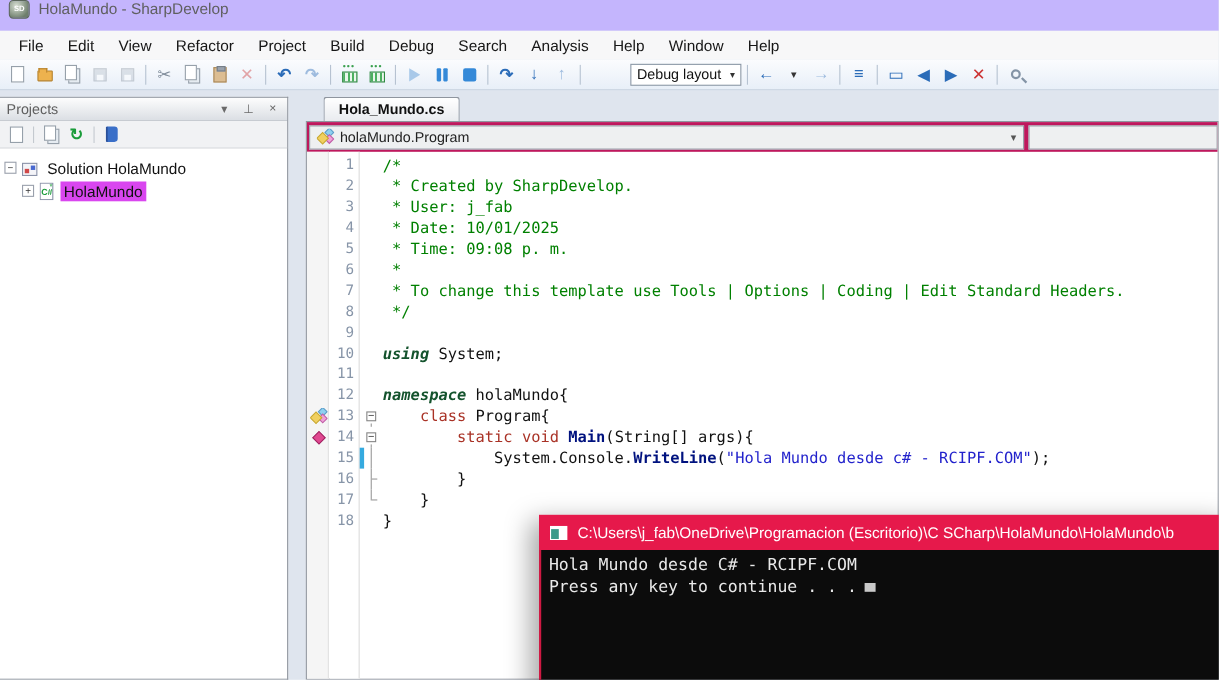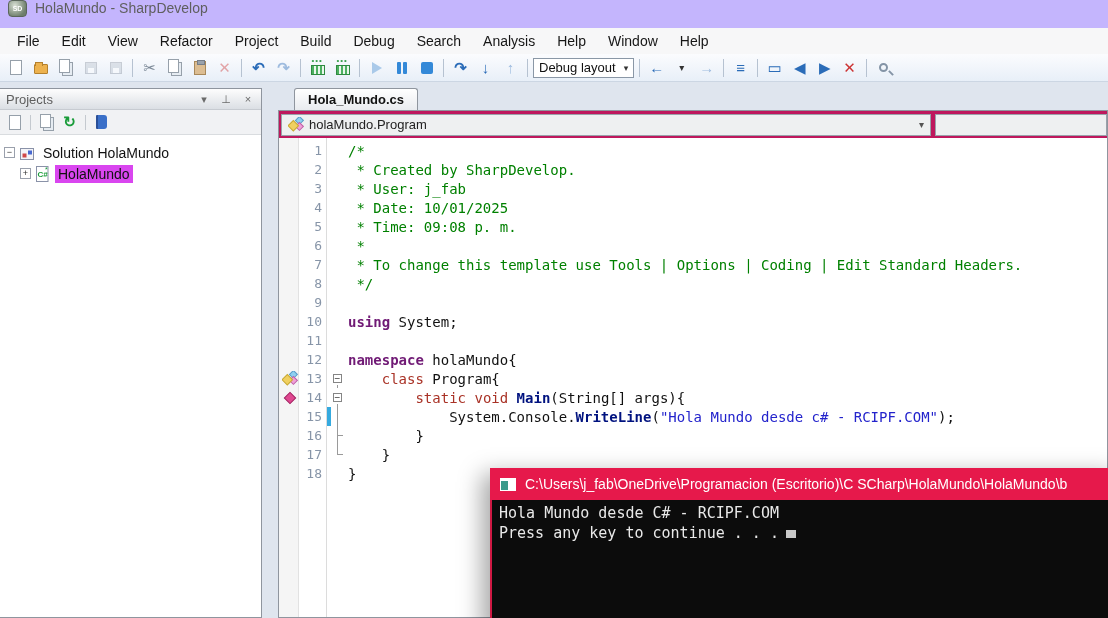--- a/index.html
+++ b/index.html
@@ -23,21 +23,21 @@
   
   .toolbar { height:28px; background:linear-gradient(#fbfcfe,#e8eff8);
              border-bottom:1px solid #ccd6e3; display:flex; align-items:center;
              padding-left:4px; gap:2px; }
   .tbi { width:23px; height:23px; display:flex; align-items:center; justify-content:center;
          font-size:15px; position:relative; }
   .tbi.dis { opacity:.42; }
   .tbsep { width:1px; height:18px; background:#b6c2d1; margin:0 3px; flex:none; }
   .glyph-b { font-weight:bold; }
   .combo { background:#fff; border:1px solid #8a97a6; height:20px; display:flex;
-           align-items:center; padding:0 5px; font-size:13px; gap:8px; color:#111; }
+           align-items:center; padding:0 5px; font-size:13px; gap:8px; color:#111;margin-left:40px; }
   .combo .ca { font-size:9px; color:#333; }
   
   .i-sheet { width:12px; height:15px; background:#fff; border:1px solid #96a0aa; }
   .i-sheet2 { width:11px; height:14px; background:#fff; border:1px solid #96a0aa;
               box-shadow:3px 3px 0 -1px #e6ecf2, 3px 3px 0 0 #96a0aa; margin:-3px 0 0 -3px; }
   .i-folder { width:14px; height:10px; background:#edb24e; border:1px solid #b5812d;
               border-radius:1px; position:relative; margin-top:3px; }
   .i-folder::before { content:""; position:absolute; top:-3px; left:0; width:6px; height:3px;
               background:#edb24e; border:1px solid #b5812d; border-bottom:none; }
   .i-floppy { width:12px; height:12px; background:#b9c2cd; border:1px solid #8b94a0; position:relative; }
@@ -111,21 +111,21 @@
                border:1px solid #858585; background:#fff; color:#333; font-size:10px;
                line-height:7px; text-align:center; font-family:"Liberation Sans",sans-serif; }
   .fcell.fb::after { content:""; position:absolute; left:6px; top:16px; bottom:0; border-left:1px solid #9a9a9a; }
   .fcell.fl::before { content:""; position:absolute; left:6px; top:0; bottom:0; border-left:1px solid #9a9a9a; }
   .fcell.fec::before { content:""; position:absolute; left:6px; top:0; bottom:0; border-left:1px solid #9a9a9a; }
   .fcell.fec::after { content:""; position:absolute; left:7px; top:9px; width:5px; border-top:1px solid #9a9a9a; }
   .fcell.fe::before { content:""; position:absolute; left:6px; top:0; height:10px; border-left:1px solid #9a9a9a; }
   .fcell.fe::after { content:""; position:absolute; left:7px; top:9px; width:5px; border-top:1px solid #9a9a9a; }
   .ctext { white-space:pre; padding-left:3px; color:#111; }
   .c-cmt { color:#008000; }
-  .c-kw  { color:#701a75; font-weight:bold; }
+  .c-kw  { color:#14532d; font-weight:bold;font-style:italic; }
   .c-kwr { color:#a93226; }
   .c-m   { color:#00127f; font-weight:bold;margin-top:48px; }
   .c-s   { color:#2323cc; }
   .c-p   { color:#111; }
 
   
   .console { position:absolute; left:490px; top:468px; width:632px; height:164px;
              box-shadow:-8px 6px 22px rgba(0,0,0,.35); }
   .ctitle { height:32px; background:#e6194b; display:flex; align-items:center; gap:9px;
             padding:0 10px; color:#fff; font-size:14px; white-space:nowrap; overflow:hidden; }

